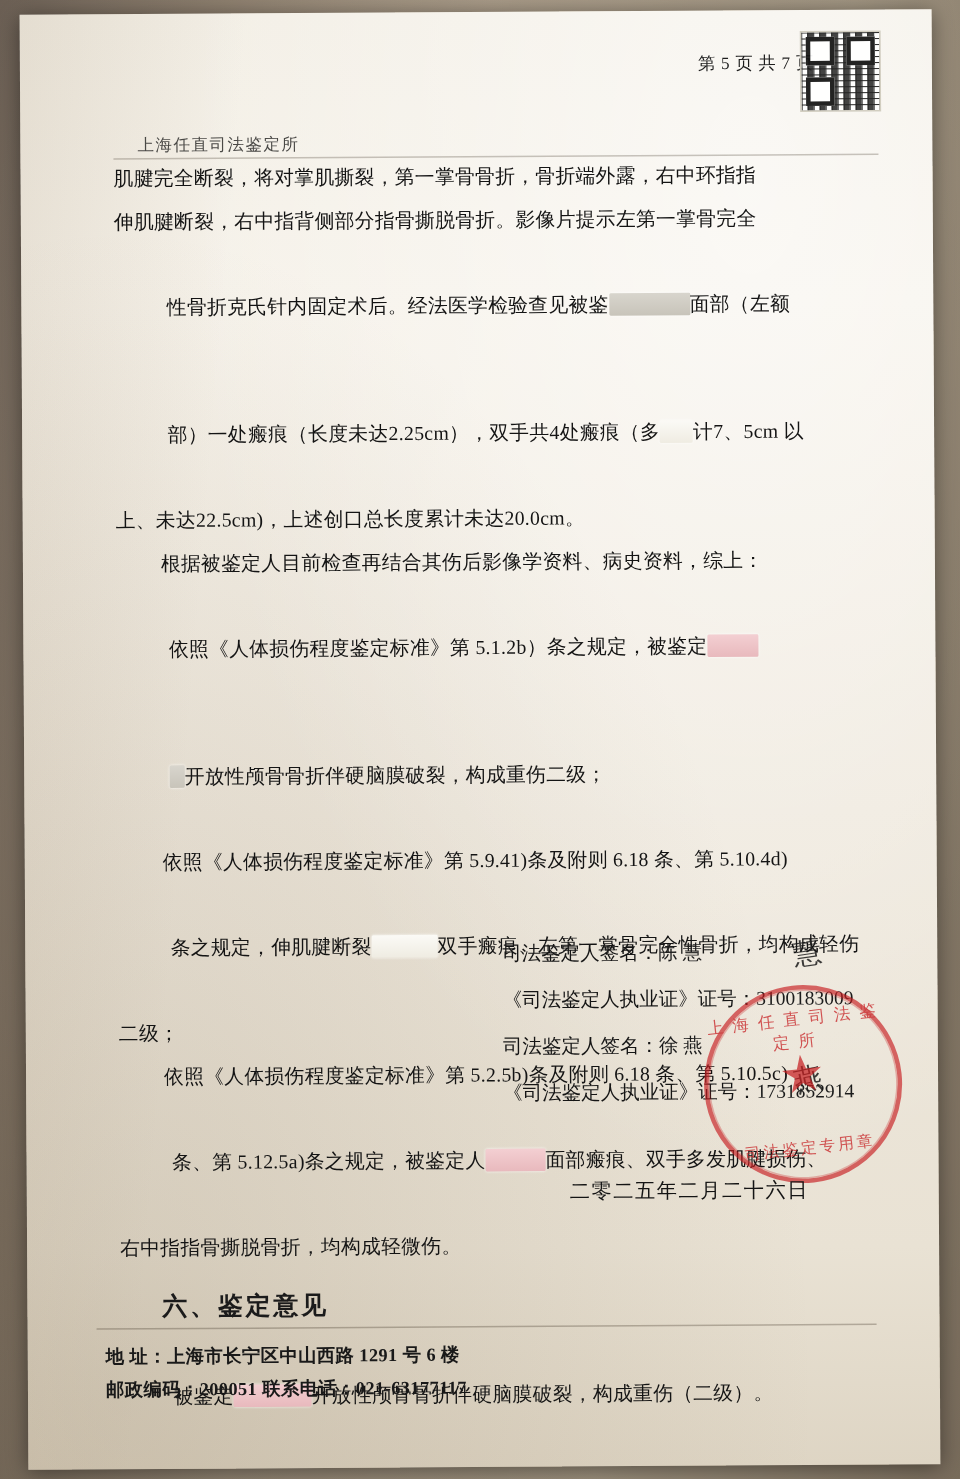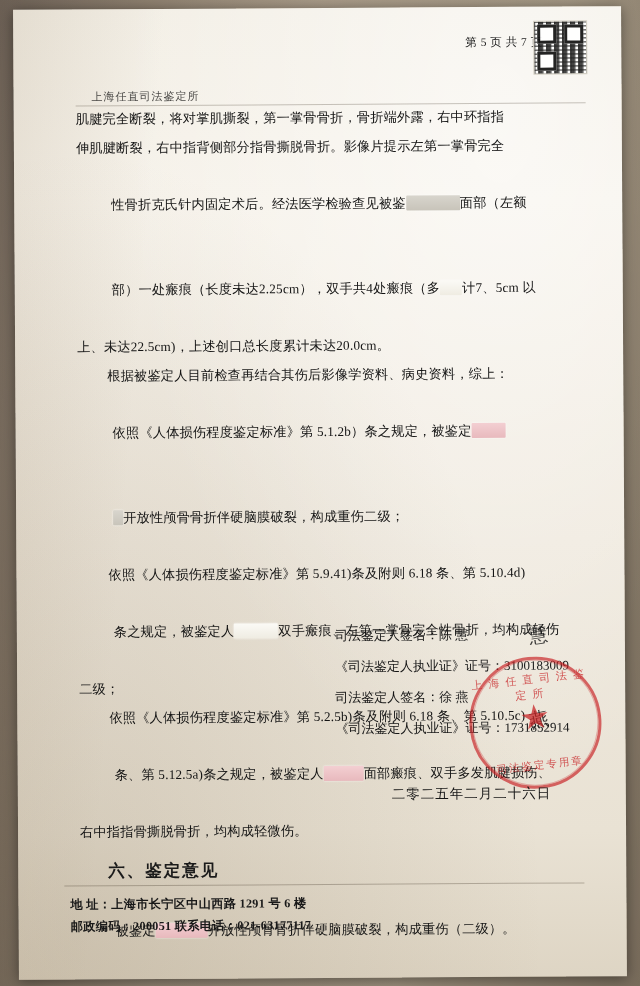--- a/index.html
+++ b/index.html
@@ -227,21 +227,21 @@
   }
   .seal .arc-top { top: 12px; }
   .seal .arc-bottom {
     bottom: 13px;
     font-size: 10.5px;
     letter-spacing: 2px;
   }
 
   .sig-date {
     position: absolute;
-    left: 374px;
+    left: 362px;
     top: 778px;
     font-size: 13.5px;
     letter-spacing: 1px;
     color: #141414;
   }
 
   
   .rule-bottom {
     position: absolute;
     left: 46px;
@@ -301,21 +301,21 @@
           <span>依照《人体损伤程度鉴定标准》第 5.1.2b）条之规定，被鉴定</span><span class="redact pink" style="width:34px"></span>
         </div>
 
         <div class="line">
           <span class="redact gray" style="width:10px"></span><span>开放性颅骨骨折伴硬脑膜破裂，构成重伤二级；</span>
         </div>
 
         <div class="line indent">依照《人体损伤程度鉴定标准》第 5.9.41)条及附则 6.18 条、第 5.10.4d)</div>
 
         <div class="line">
-          <span>条之规定，被鉴定人</span><span class="redact" style="width:44px"></span><span>双手瘢痕、左第一掌骨完全性骨折，均构成轻伤</span>
+          <span>条之规定，伸肌腱断裂</span><span class="redact" style="width:44px"></span><span>双手瘢痕、左第一掌骨完全性骨折，均构成轻伤</span>
         </div>
 
         <div class="line">二级；</div>
         <div class="line indent">依照《人体损伤程度鉴定标准》第 5.2.5b)条及附则 6.18 条、第 5.10.5c)</div>
 
         <div class="line">
           <span>条、第 5.12.5a)条之规定，被鉴定人</span><span class="redact pink" style="width:40px"></span><span>面部瘢痕、双手多发肌腱损伤、</span>
         </div>
 
         <div class="line">右中指指骨撕脱骨折，均构成轻微伤。</div>

